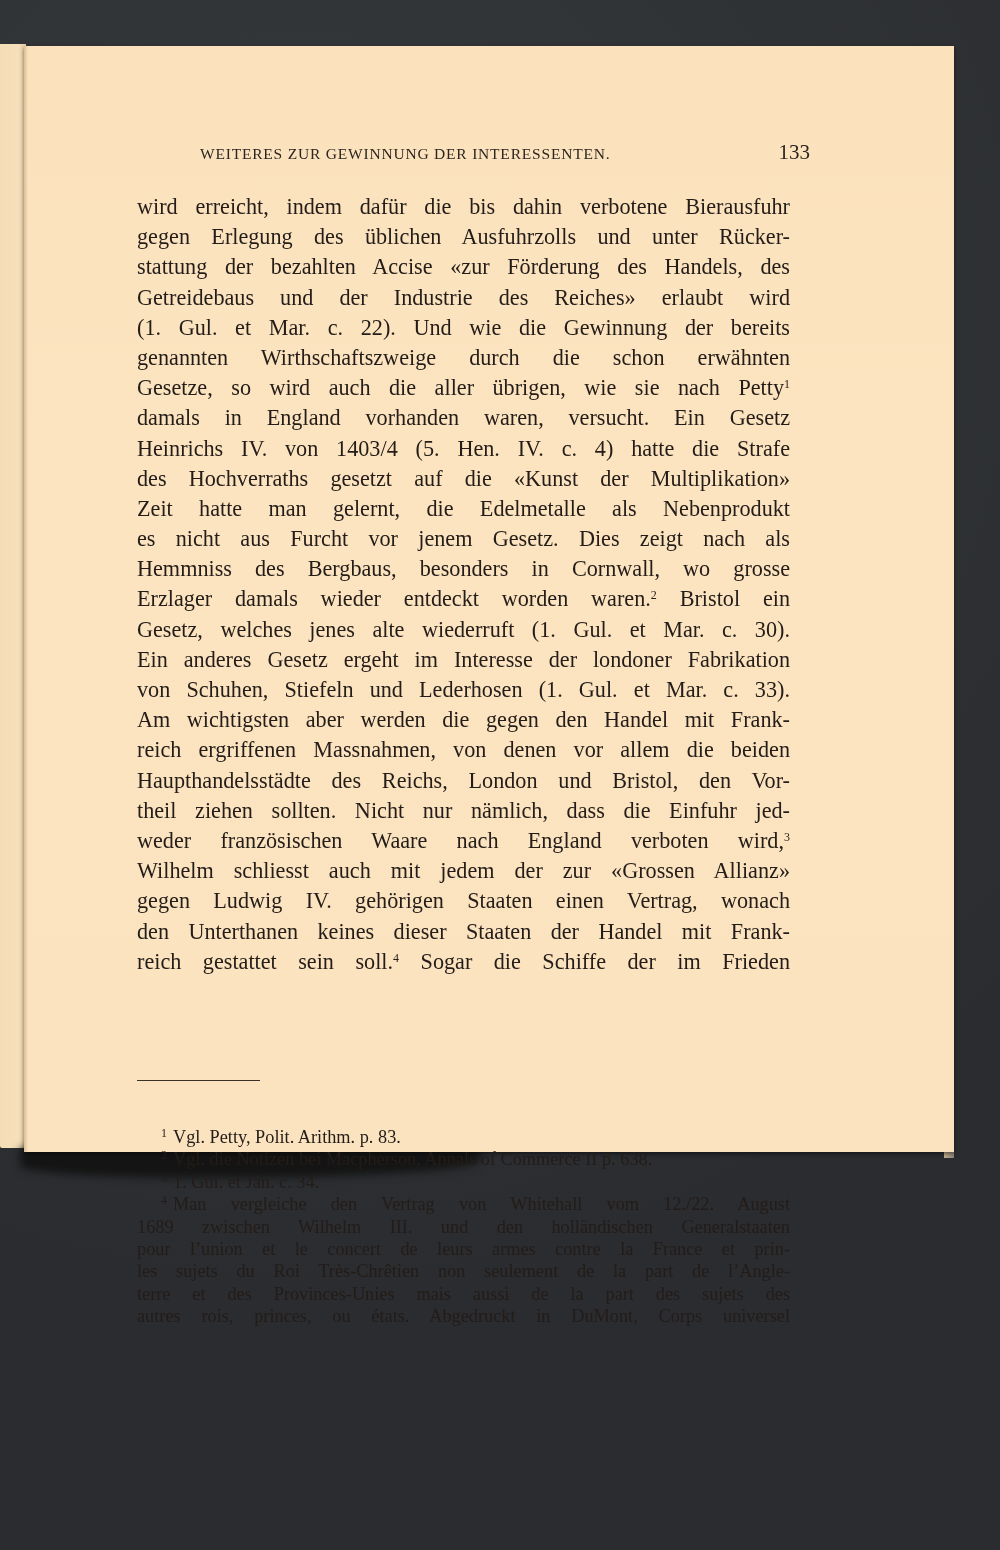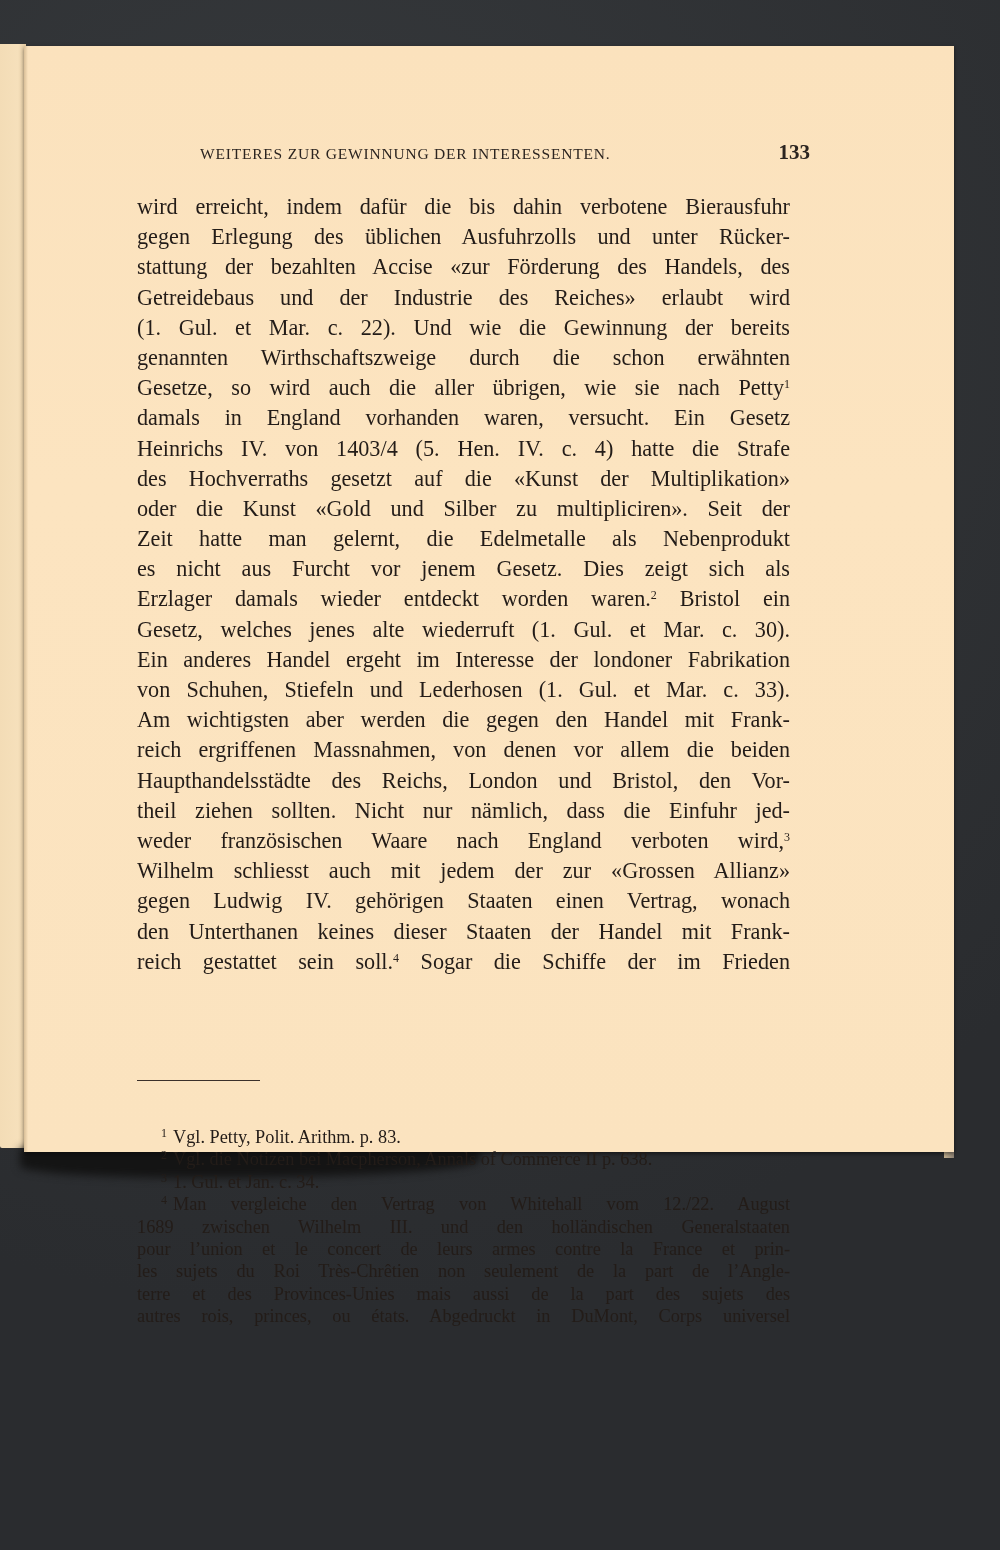--- a/index.html
+++ b/index.html
@@ -15,21 +15,21 @@
   .page{position:absolute;left:24px;top:46px;width:930px;height:1106px;
     background:linear-gradient(180deg,#fbe2bd 0,#fce4c0 40%,#fbe3bf 100%);
     box-shadow:0 2px 4px rgba(0,0,0,0.5);}
   .page-edge{position:absolute;left:944px;top:46px;width:10px;height:1112px;
     background:linear-gradient(90deg,#c9b593,#a99a84 60%,#8c8073);}
   .gutter{position:absolute;left:0;top:0;width:4px;height:100%;
     background:linear-gradient(90deg,#d9bf98,#fbe2bd);}
   .running-head{position:absolute;left:200px;top:140px;width:610px;height:30px;
     display:flex;justify-content:space-between;align-items:baseline;color:#2b2420;}
   .running-title{font-size:15.5px;letter-spacing:0.8px;}
-  .page-number{font-size:21px;font-weight:bold;}
+  .page-number{font-size:21px;}
   .body-text{position:absolute;left:137px;top:192px;width:653px;color:#231c18;}
   .line{font-size:22.2px;line-height:30.2px;height:30.2px;white-space:nowrap;
     text-align:justify;text-align-last:justify;font-family:Liberation Serif, serif;}
   sup{font-size:12px;vertical-align:7px;line-height:0;}
   .footnote-rule{position:absolute;left:137px;top:1080px;width:123px;height:1px;background:#3b302a;}
   .footnotes{position:absolute;left:137px;top:1098px;width:653px;color:#231c18;margin-top:28px;}
   .fn-line{font-size:18.3px;line-height:22.4px;height:22.4px;white-space:nowrap;
     text-align:justify;text-align-last:justify;}
   .fn-line.short{text-align-last:left;padding-left:24px;}
   .fn-line.indent{padding-left:24px;}
@@ -56,26 +56,26 @@
     <div class="line"><span>wird erreicht, indem dafür die bis dahin verbotene Bierausfuhr</span></div>
     <div class="line"><span>gegen Erlegung des üblichen Ausfuhrzolls und unter Rücker-</span></div>
     <div class="line"><span>stattung der bezahlten Accise «zur Förderung des Handels, des</span></div>
     <div class="line"><span>Getreidebaus und der Industrie des Reiches» erlaubt wird</span></div>
     <div class="line"><span>(1. Gul. et Mar. c. 22). Und wie die Gewinnung der bereits</span></div>
     <div class="line"><span>genannten Wirthschaftszweige durch die schon erwähnten</span></div>
     <div class="line"><span>Gesetze, so wird auch die aller übrigen, wie sie nach Petty</span><sup>1</sup></div>
     <div class="line"><span>damals in England vorhanden waren, versucht. Ein Gesetz</span></div>
     <div class="line"><span>Heinrichs IV. von 1403/4 (5. Hen. IV. c. 4) hatte die Strafe</span></div>
     <div class="line"><span>des Hochverraths gesetzt auf die «Kunst der Multiplikation»</span></div>
-    <div class="line"><span>oder die Kunst «Gold und Silber zu multipliciren». Seit der</span></div>
     <div class="line"><span>Zeit hatte man gelernt, die Edelmetalle als Nebenprodukt</span></div>
-    <div class="line"><span>es nicht aus Furcht vor jenem Gesetz. Dies zeigt sich als</span></div>
+    <div class="line"><span>es nicht aus Furcht vor jenem Gesetz. Dies zeigt nach als</span></div>
+    <div class="line"><span>Hemmniss des Bergbaus, besonders in Cornwall, wo grosse</span></div>
     <div class="line"><span>Erzlager damals wieder entdeckt worden waren.</span><sup>2</sup><span> Bristol ein</span></div>
     <div class="line"><span>Gesetz, welches jenes alte wiederruft (1. Gul. et Mar. c. 30).</span></div>
-    <div class="line"><span>Ein anderes Handel ergeht im Interesse der londoner Fabrikation</span></div>
+    <div class="line"><span>Ein anderes Gesetz ergeht im Interesse der londoner Fabrikation</span></div>
     <div class="line"><span>von Schuhen, Stiefeln und Lederhosen (1. Gul. et Mar. c. 33).</span></div>
     <div class="line"><span>Am wichtigsten aber werden die gegen den Handel mit Frank-</span></div>
     <div class="line"><span>reich ergriffenen Massnahmen, von denen vor allem die beiden</span></div>
     <div class="line"><span>Haupthandelsstädte des Reichs, London und Bristol, den Vor-</span></div>
     <div class="line"><span>theil ziehen sollten. Nicht nur nämlich, dass die Einfuhr jed-</span></div>
     <div class="line"><span>weder französischen Waare nach England verboten wird,</span><sup>3</sup></div>
     <div class="line"><span>Wilhelm schliesst auch mit jedem der zur «Grossen Allianz»</span></div>
     <div class="line"><span>gegen Ludwig IV. gehörigen Staaten einen Vertrag, wonach</span></div>
     <div class="line"><span>den Unterthanen keines dieser Staaten der Handel mit Frank-</span></div>
     <div class="line"><span>reich gestattet sein soll.</span><sup>4</sup><span> Sogar die Schiffe der im Frieden</span></div>

